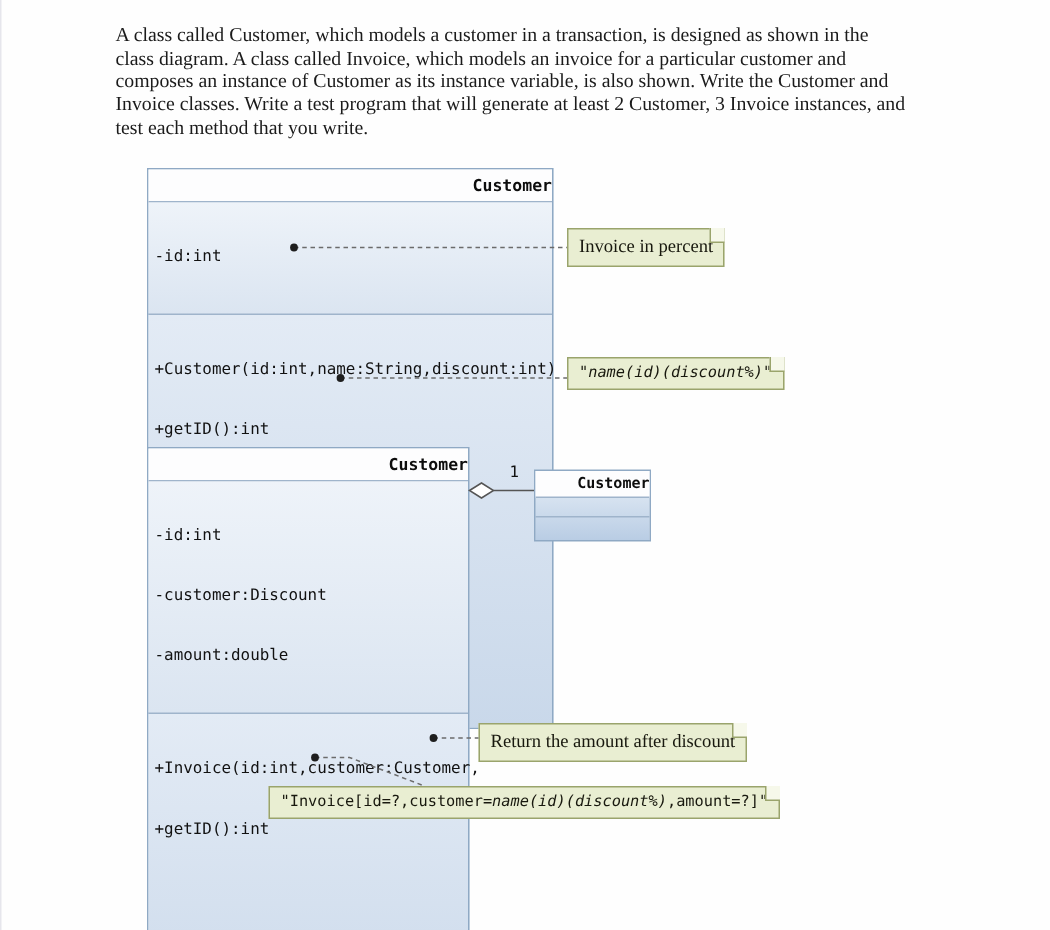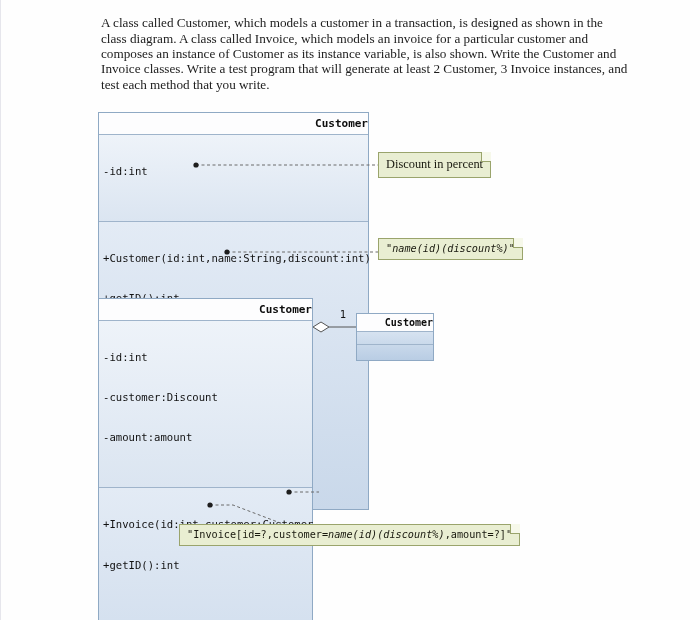--- a/index.html
+++ b/index.html
@@ -19,21 +19,21 @@
     left: 0; top: 0;
     width: 700px; height: 620px;
     background: #fefefe;
     border-left: 1px solid #e6e6ec;
     box-sizing: border-box;
   }
 
   
   .intro {
     position: absolute;
-    left: 100px;
+    left: 76px;
     top: 2px;
     width: 528px;
     font-family: "Liberation Serif", serif;
     font-size: 13.2px;
     line-height: 15.4px;
     color: #1b1b1b;
     text-align: left;
   }
 
   
@@ -50,21 +50,21 @@
     background: #fdfdfe;
     text-align: right;
     font-weight: bold;
     font-size: 11px;
     color: #0d0d0d;
     padding: 4px 0 4px 0;
     letter-spacing: 0px;
   }
   .uml-compartment {
     box-sizing: border-box;
-    padding: 3px 0 16px 4px;
+    padding: 3px 0 4px 4px;
     font-size: 10.6px;
     line-height: 13.4px;
     color: #111111;
     white-space: pre;
   }
   .comp-attrs {
     background: linear-gradient(to bottom, #eef3f9 0%, #dbe5f1 100%);
     border-bottom: 1px solid #9fb4cb;
   }
   .comp-ops {
@@ -150,21 +150,21 @@
       <span class="uml-line">+setDiscount(discount:int):void</span>
       <span class="uml-line">+toString():String</span>
     </div>
   </div>
 
   <div class="uml-class" id="invoice-class">
     <div class="uml-header">Customer</div>
     <div class="uml-compartment comp-attrs">
       <span class="uml-line">-id:int</span>
       <span class="uml-line">-customer:Discount</span>
-      <span class="uml-line">-amount:amount</span>
+      <span class="uml-line">-amount:double</span>
     </div>
     <div class="uml-compartment comp-ops">
       <span class="uml-line">+Invoice(id:int,customer:Customer,</span>
       <span class="uml-line">+getID():int</span>
       
       
       
       
       
       
@@ -175,28 +175,32 @@
   </div>
 
   <div class="uml-class" id="customer-ref-class">
     <div class="uml-header">Customer</div>
     <div class="uml-compartment comp-empty"></div>
     <div class="uml-compartment comp-empty-last"></div>
   </div>
 
   <div class="note serif-note" id="note-discount">
     <span class="fold"></span>
-    <span>Discount in percent</span>
+    <span>Invoice in percent</span>
   </div>
 
   <div class="note" id="note-tostring-customer">
     <span class="fold"></span>
     <span>"</span><span class="ital">name(id)(discount%)</span><span>"</span>
   </div>
 
+  <div class="note serif-note" id="note-afterdiscount">
+    <span class="fold"></span>
+    <span>Return the amount after discount</span>
+  </div>
 
   <div class="note" id="note-tostring-invoice">
     <span class="fold"></span>
     <span>"Invoice[id=?,customer=</span><span class="ital">name(id)(discount%)</span><span>,amount=?]"</span>
   </div>
 
   <svg id="connectors">
 
     <line x1="195" y1="165" x2="377" y2="165" stroke="#6b6b6b" stroke-width="1" stroke-dasharray="3,2.5"></line>
     <circle cx="195" cy="165" r="2.6" fill="#1e1e1e"></circle>

